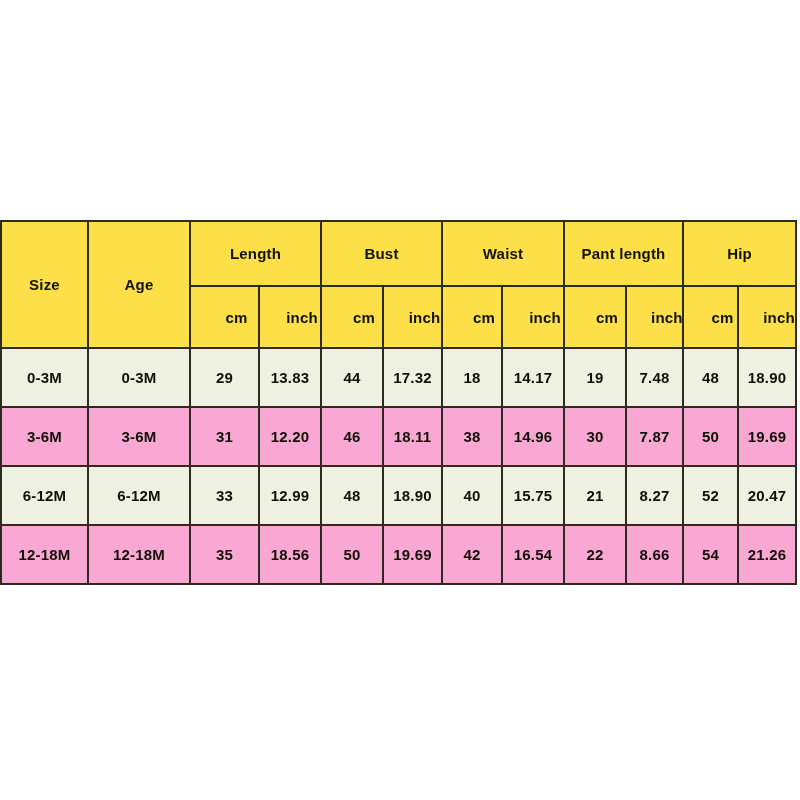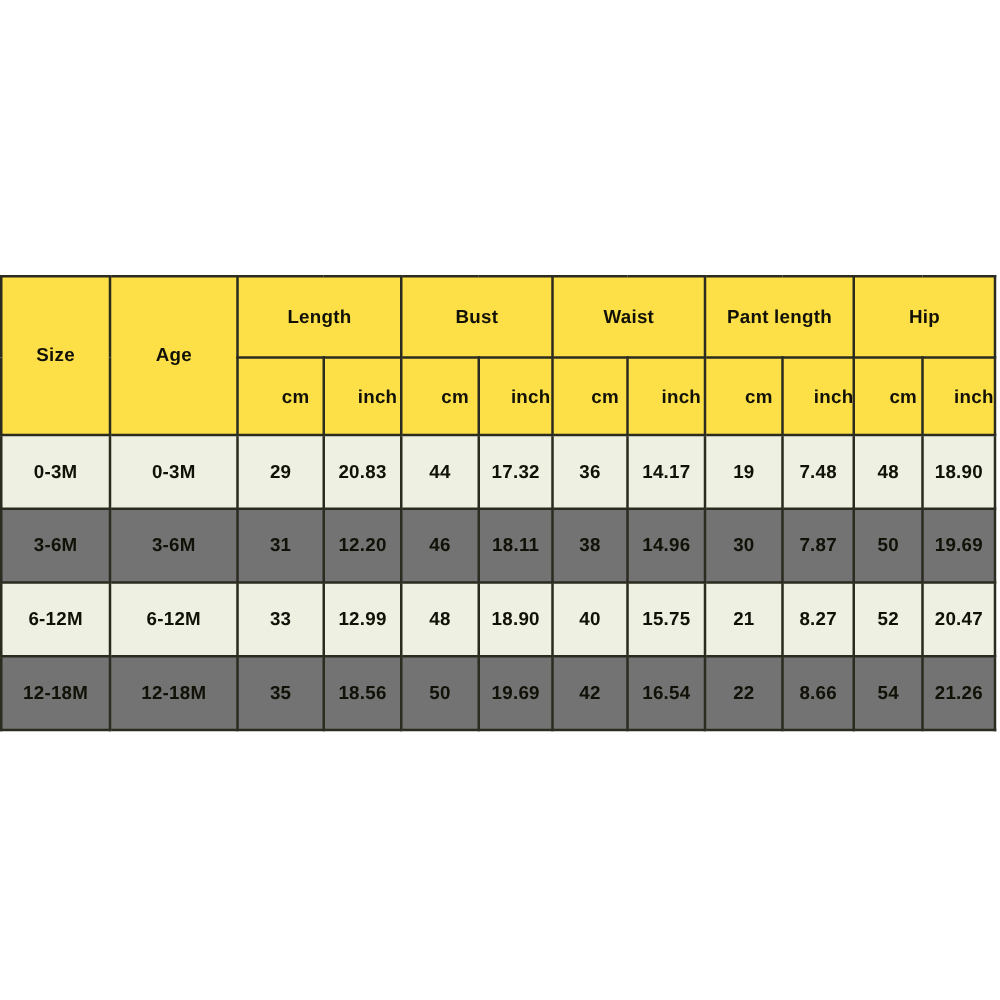--- a/index.html
+++ b/index.html
@@ -57,21 +57,21 @@
   tr.hdr-sub th { height: 60px; padding-left: 24px; }
 
   th.col-size,
   th.col-age {
     
   }
 
   
   table.size-chart tbody tr { height: 59px; margin-top: 33px; }
   table.size-chart tbody tr.row-light td { background: #eef1e2; }
-  table.size-chart tbody tr.row-dark  td { background: #737373; }
+  table.size-chart tbody tr.row-dark  td { background: #f9a8d4; }
 
   
   .w-size      { width: 87px; }
   .w-age       { width: 102px; }
   .w-len-cm    { width: 69px; }
   .w-len-in    { width: 62px; }
   .w-bust-cm   { width: 62px; }
   .w-bust-in   { width: 59px; }
   .w-waist-cm  { width: 60px; }
   .w-waist-in  { width: 62px; }
@@ -124,24 +124,24 @@
           <th>cm</th>
           <th>inch</th>
         </tr>
       </thead>
 
       <tbody>
         <tr class="row-light">
           <td>0-3M</td>
           <td>0-3M</td>
           <td>29</td>
-          <td>20.83</td>
+          <td>13.83</td>
           <td>44</td>
           <td>17.32</td>
-          <td>36</td>
+          <td>18</td>
           <td>14.17</td>
           <td>19</td>
           <td>7.48</td>
           <td>48</td>
           <td>18.90</td>
         </tr>
         <tr class="row-dark">
           <td>3-6M</td>
           <td>3-6M</td>
           <td>31</td>

